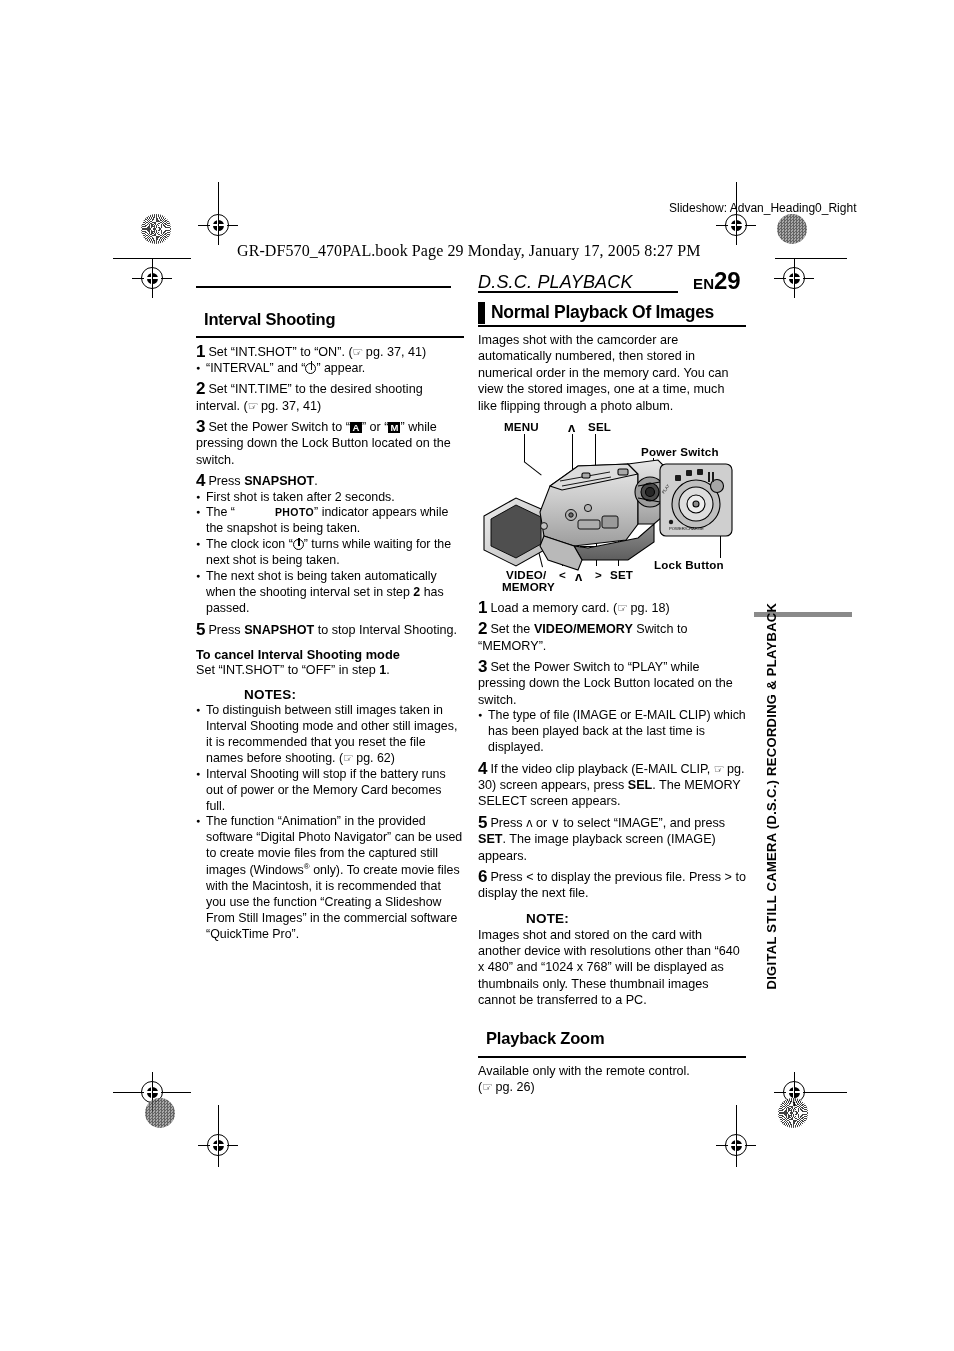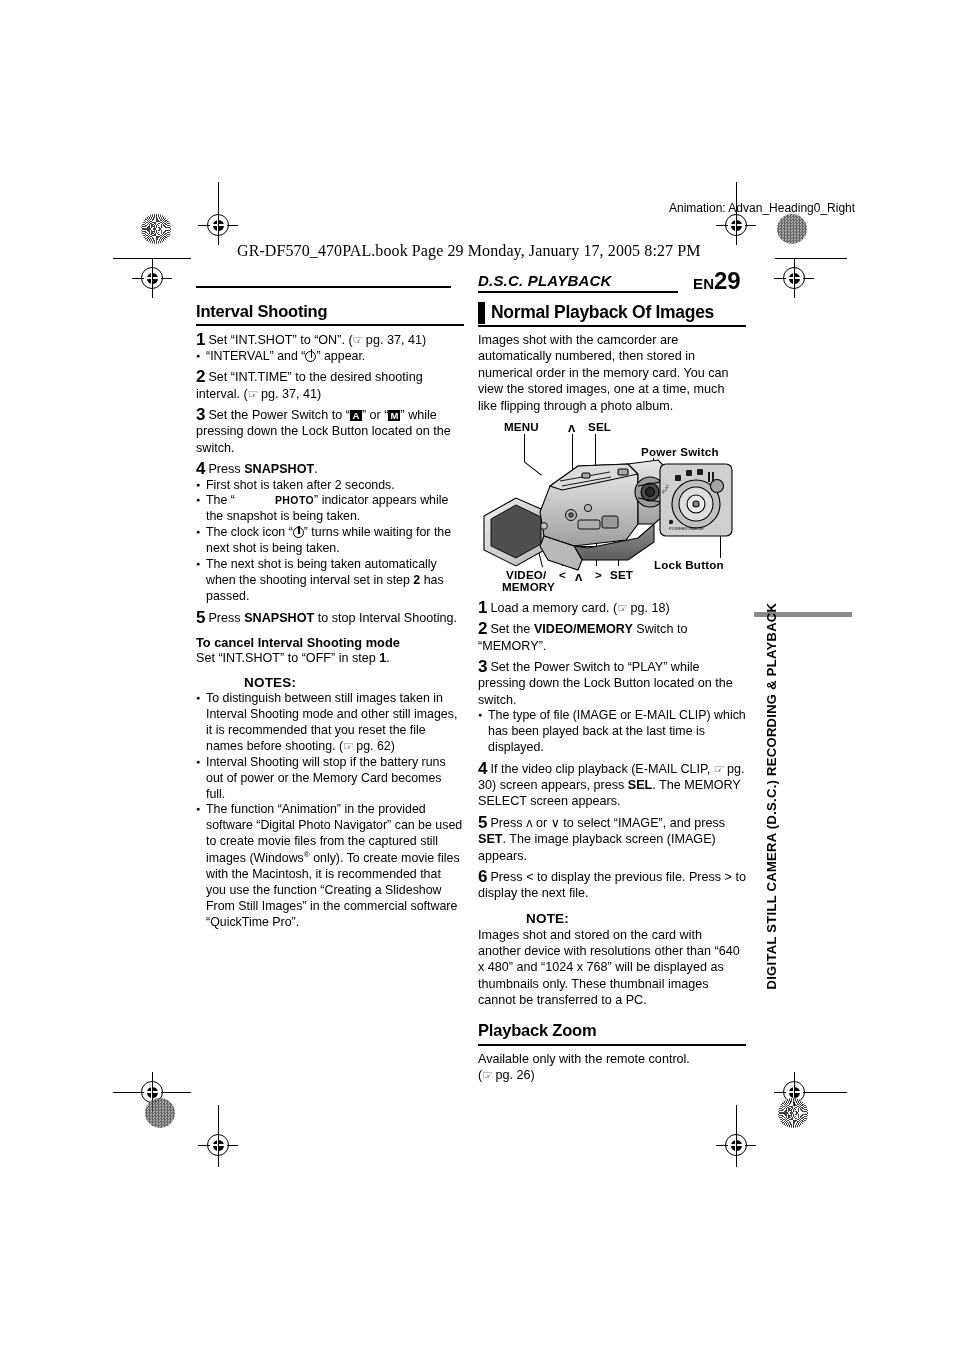--- a/index.html
+++ b/index.html
@@ -73,21 +73,21 @@
     width:560px; height:800px;
   }
 
   
   .runhead { position:relative; height:26px; }
   .runhead .rule-left {
     position:absolute; left:0; top:14px; width:255px; height:2.4px; background:#000;
   }
   .runhead .sectitle {
     position:absolute; left:282px; top:0px;
-    font-size:15px; font-weight:bold; font-style:italic;
+    font-size:18px; font-weight:normal; font-style:italic;
     letter-spacing:.2px;
     font-family:"Liberation Sans", sans-serif;
   }
   .runhead .rule-right {
     position:absolute; left:282px; top:19px; width:200px; height:2.4px; background:#000;
   }
   .runhead .en {
     position:absolute; left:497px; top:3px;
     font-size:15px; font-weight:bold; letter-spacing:.3px;
   }
@@ -97,21 +97,21 @@
   }
 
   
   .cols { position:absolute; top:30px; left:0; width:560px; }
   .col { position:absolute; top:0; width:268px; }
   .col-left  { left:0; }
   .col-right { left:282px; }
 
   
   h2.sec {
-    margin:0; font-size:16.5px; font-weight:bold;
+    margin:8px; font-size:16.5px; font-weight:bold;
     letter-spacing:-0.2px; line-height:1.1;
     font-family:"Liberation Sans", sans-serif;
   }
   .sec-rule { height:2px; background:#000; margin:4px 0 5px 0; }
 
   h2.sec-bar {
     margin:0; font-size:17.5px; font-weight:bold;
     letter-spacing:-0.3px; line-height:1.15;
     padding-left:13px; position:relative;
     font-family:"Liberation Sans", sans-serif;
@@ -243,21 +243,21 @@
     <i class="ring"></i>
     <i class="bull"></i>
   </div>
 
 <div class="dot-star" style="left:141px; top:214px;"></div>
 <div class="dot-halftone" style="left:777px; top:214px;"></div>
 <div class="dot-halftone" style="left:145px; top:1098px;"></div>
 <div class="dot-star" style="left:778px; top:1098px;"></div>
 
 <div class="slug" style="left:237px; top:226px;">GR-DF570_470PAL.book  Page 29  Monday, January 17, 2005  8:27 PM</div>
-<div class="masterpage" style="left:669px; top:201px;">Animation: Advan_Heading0_Right</div>
+<div class="masterpage" style="left:669px; top:201px;">Slideshow: Advan_Heading0_Right</div>
 
 <div class="page">
 
   <div class="runhead">
     <div class="rule-left"></div>
     <div class="sectitle">D.S.C. PLAYBACK</div>
     <div class="rule-right"></div>
     <div class="en">EN</div>
     <div class="pgno">29</div>
   </div>

